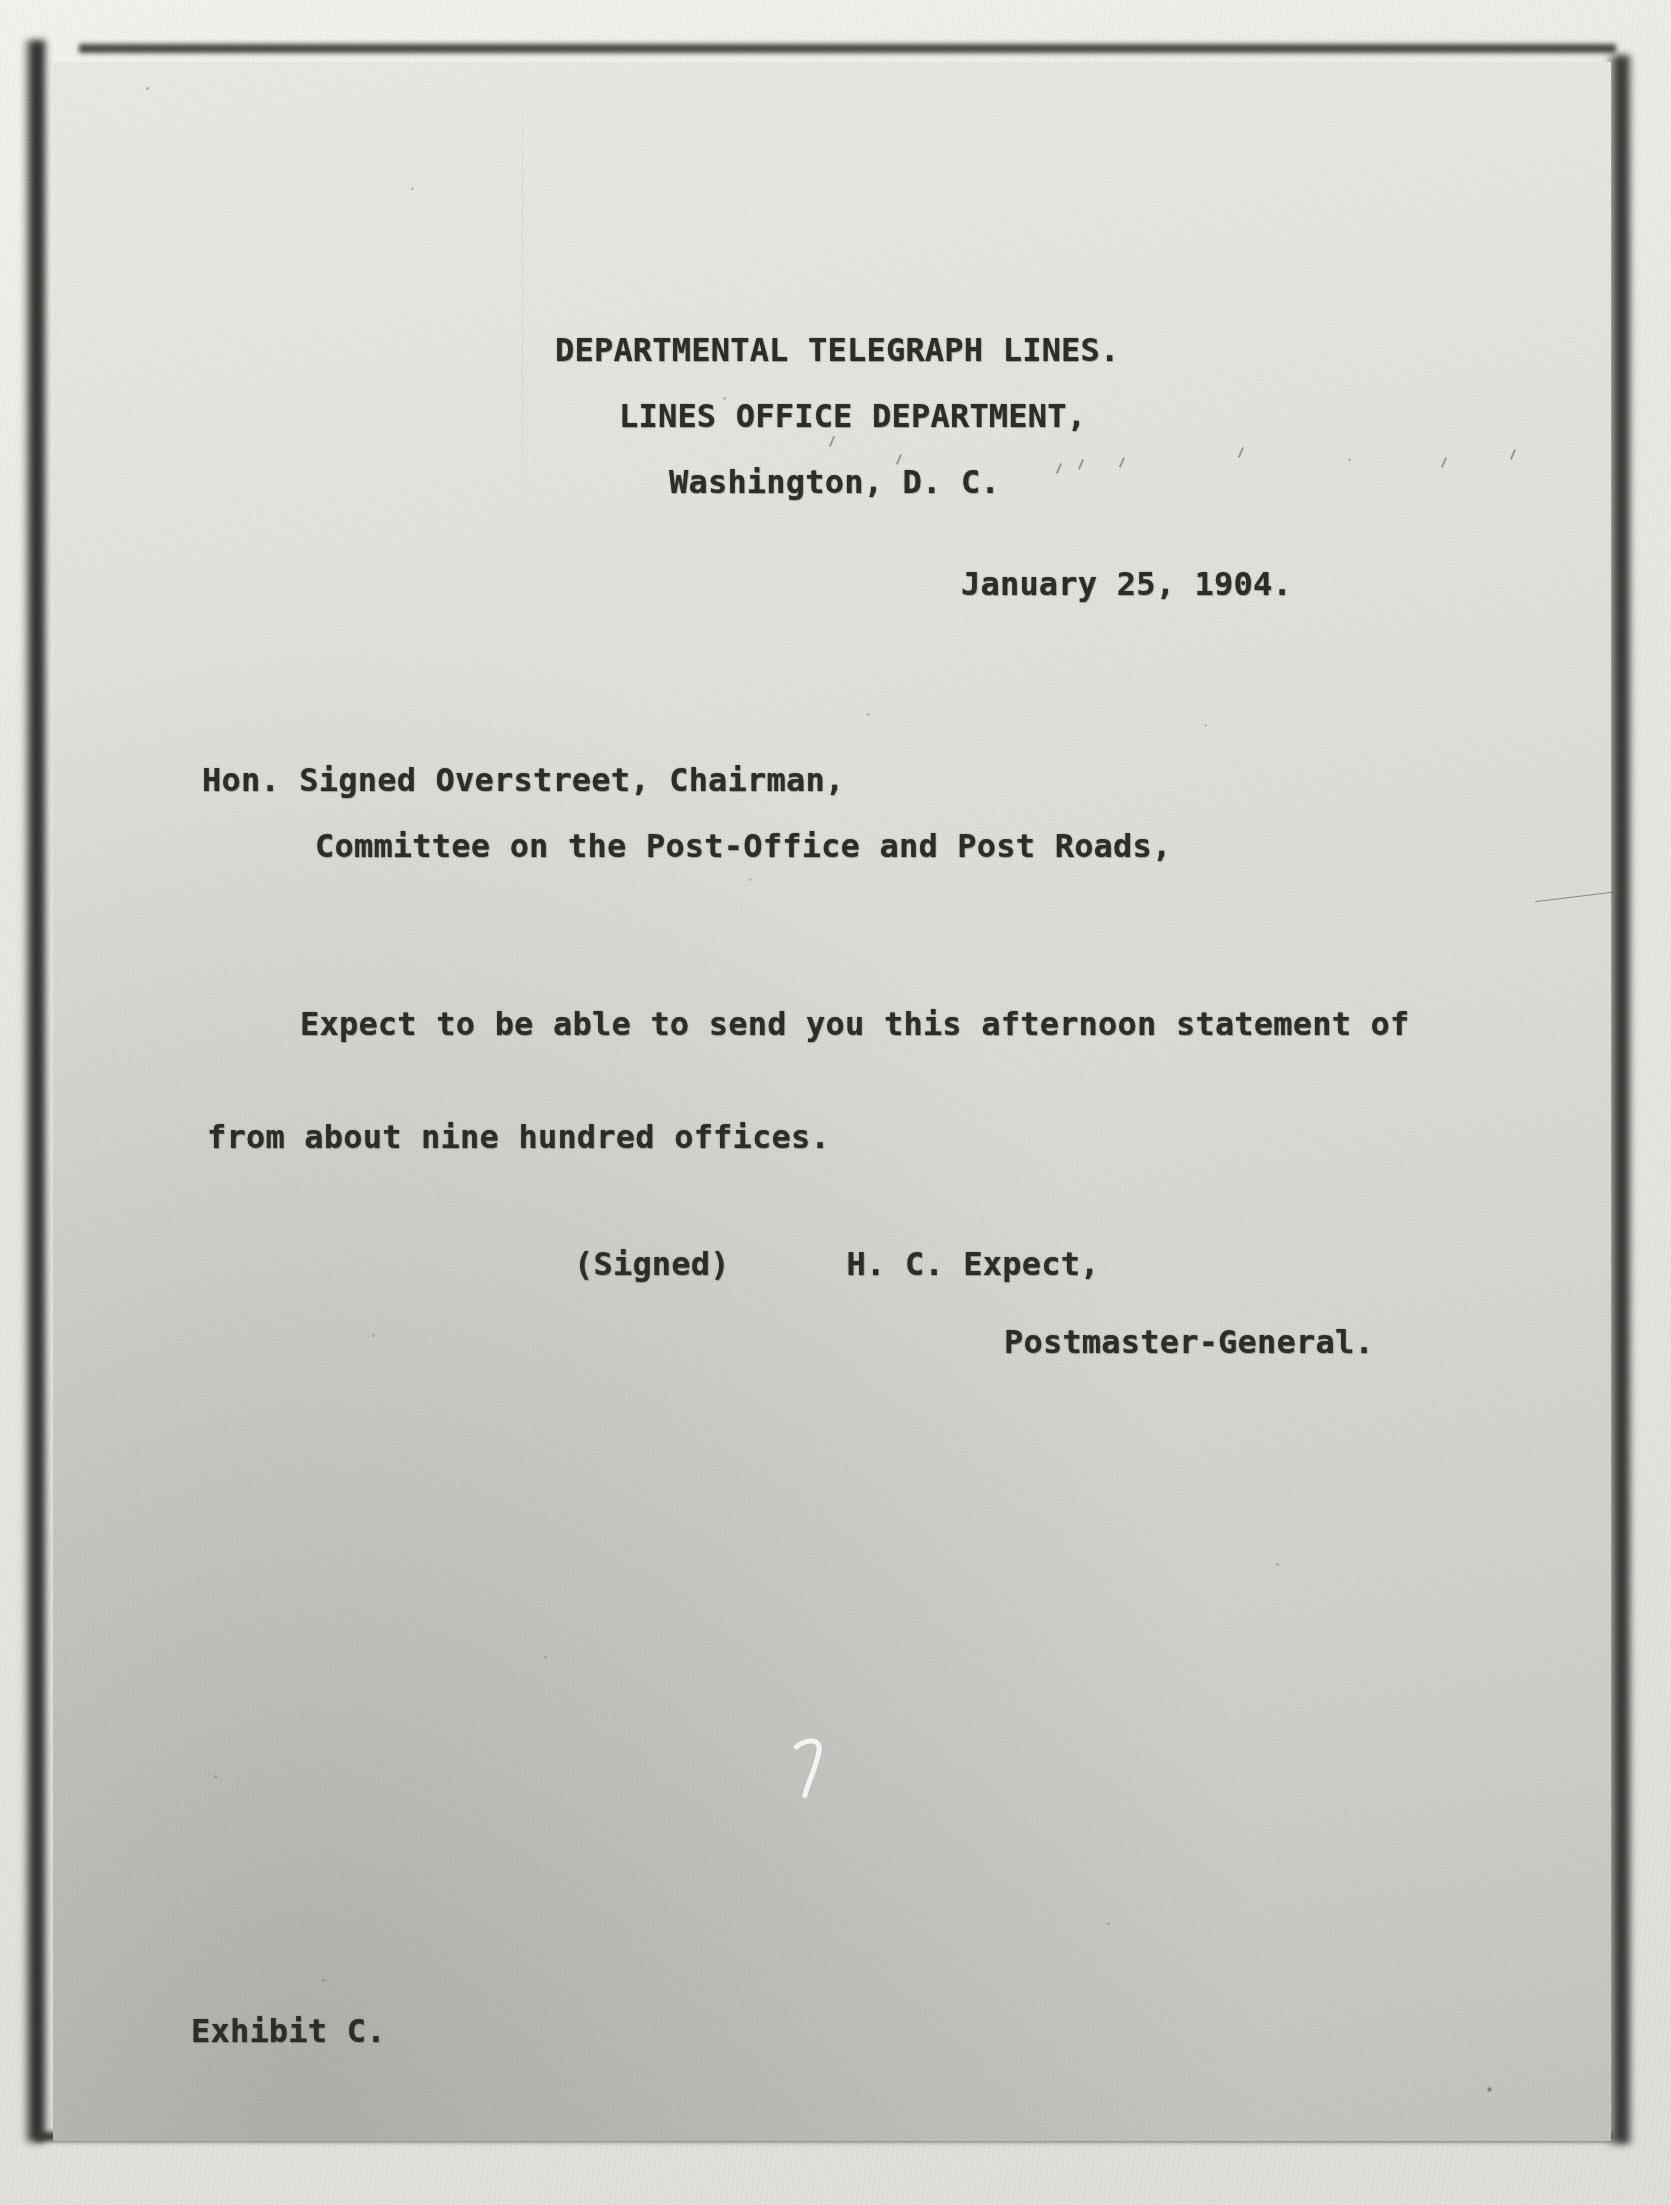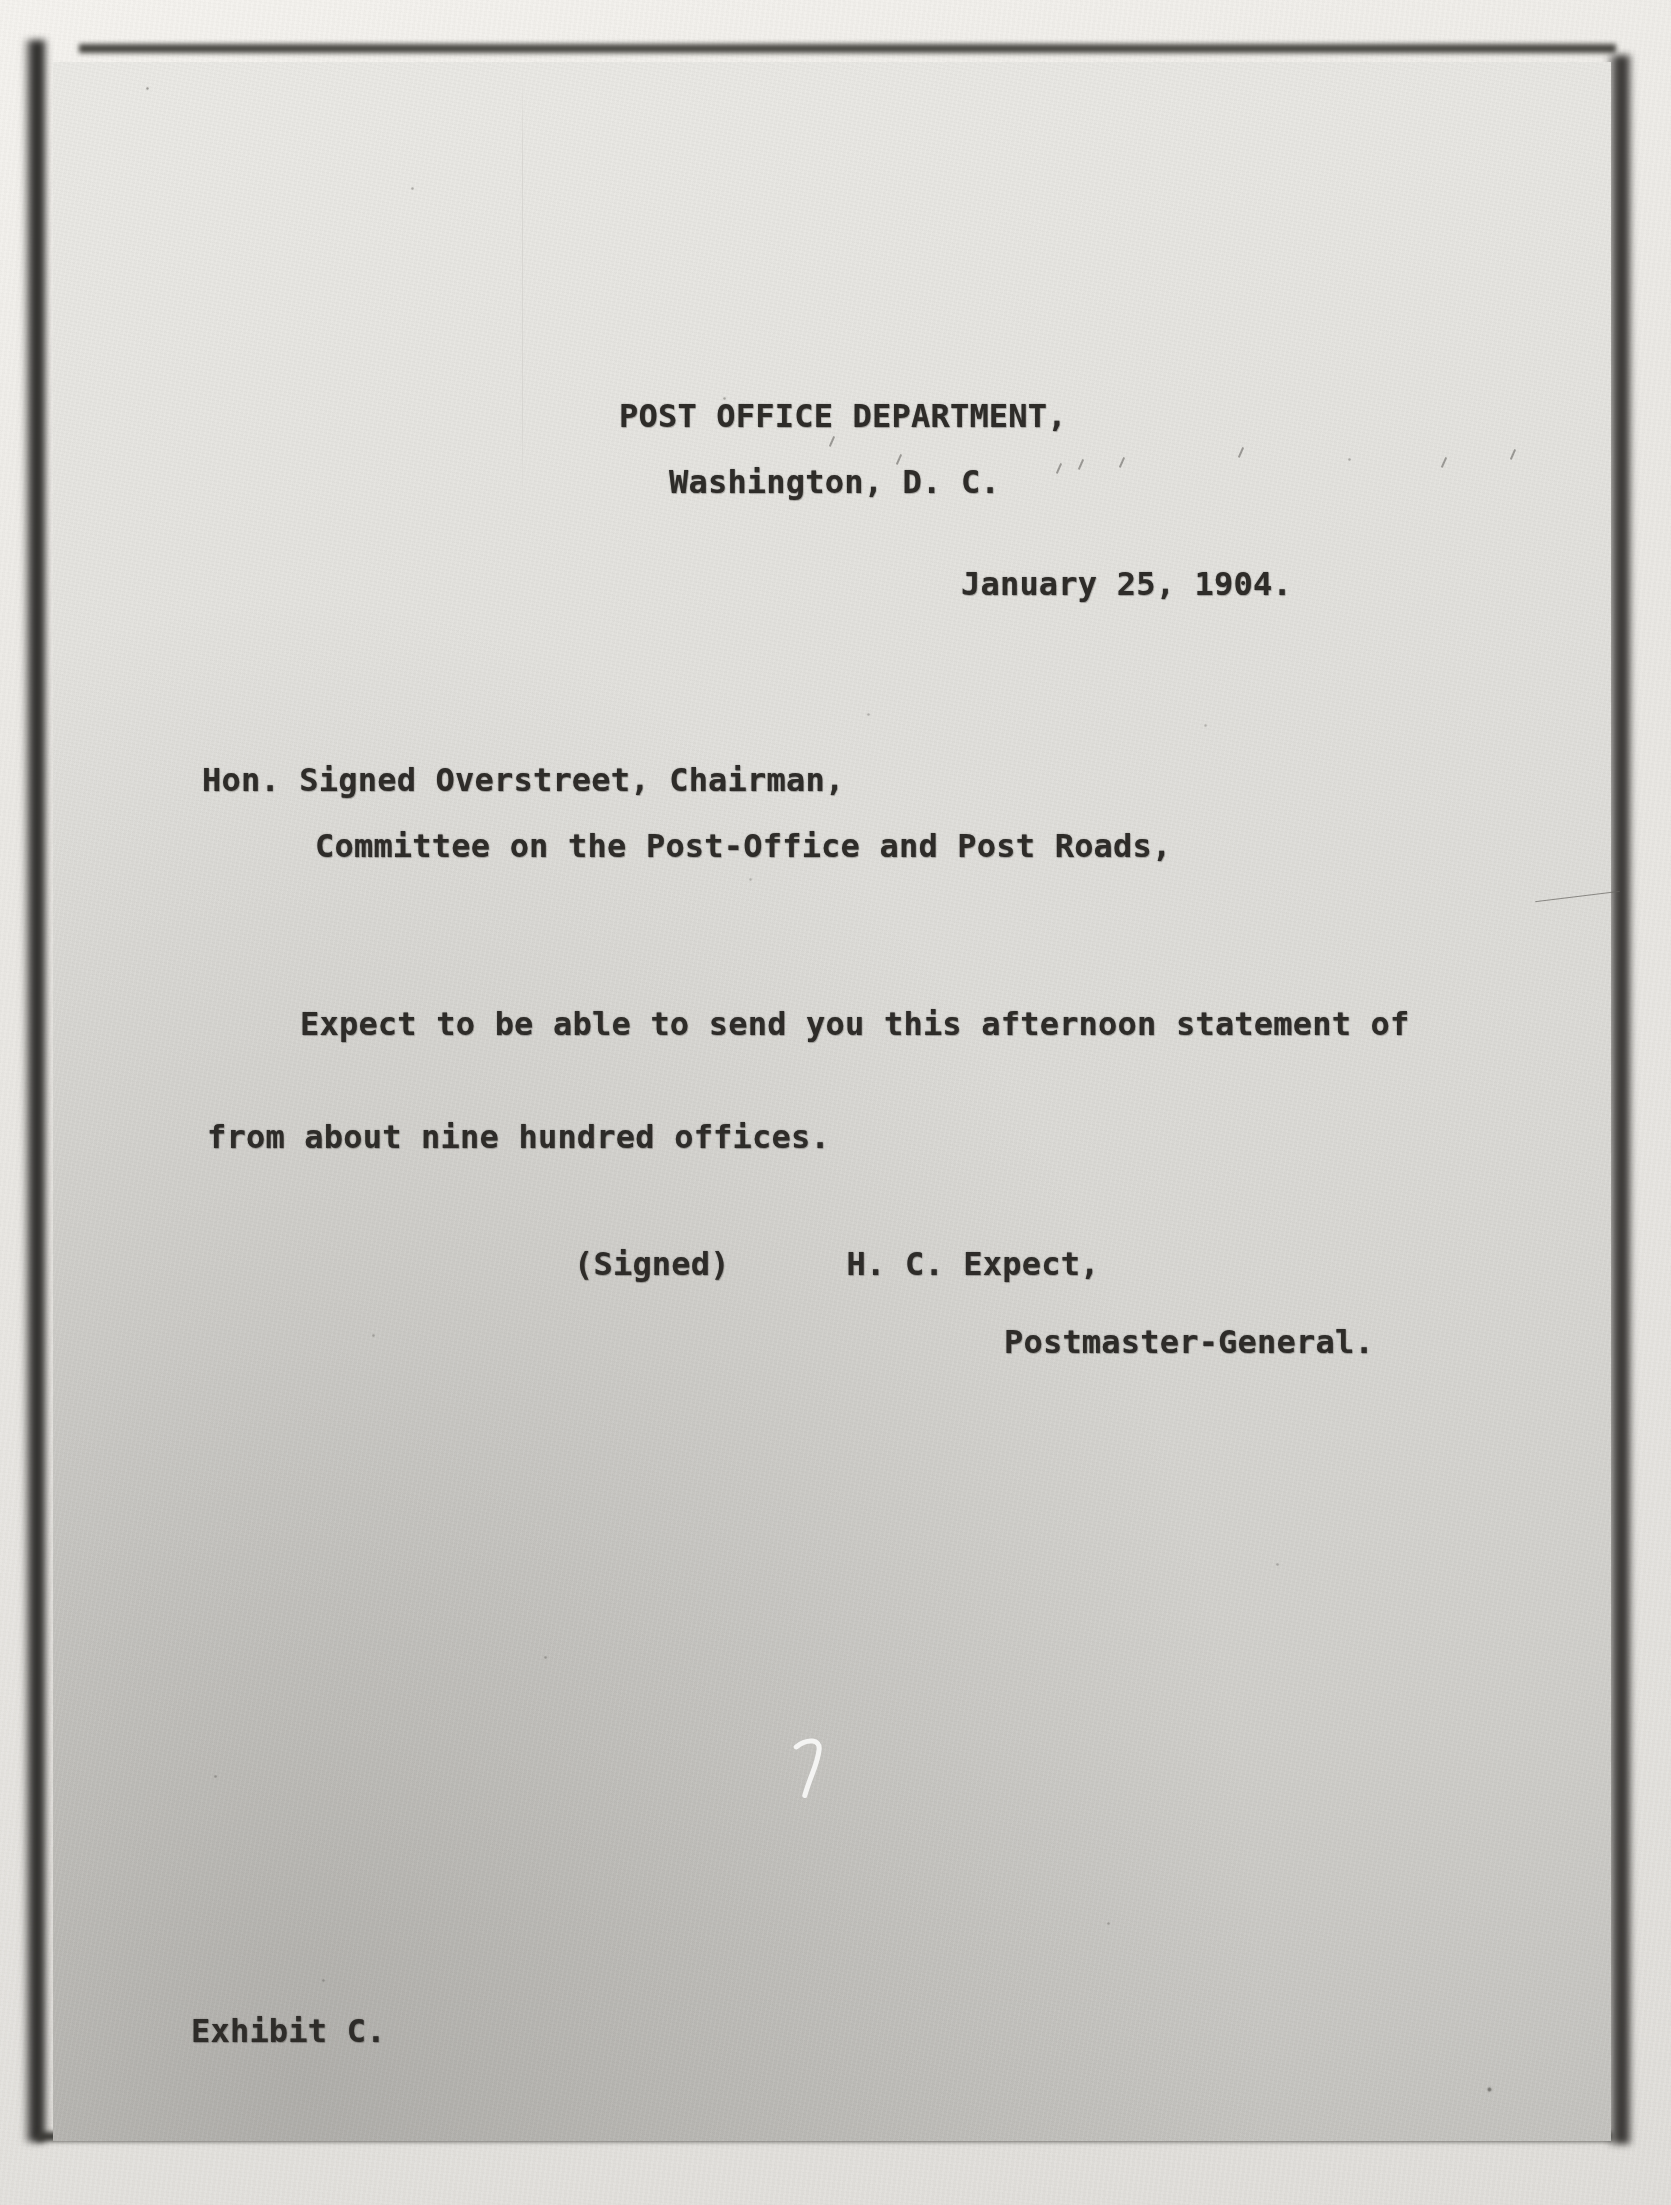--- a/index.html
+++ b/index.html
@@ -110,21 +110,22 @@
     <div class="pencil-tick" style="left:1187px; top:385px;"></div>
     <div class="pencil-tick" style="left:1390px; top:395px;"></div>
     <div class="pencil-tick" style="left:1459px; top:387px;"></div>
 
     <div class="fiber-mark">
       <svg width="43" height="68" viewBox="0 0 60 95">
         <path d="M10,18 C26,6 44,7 42,22 C40,42 30,58 22,86" fill="none" stroke="rgba(250,250,248,0.9)" stroke-width="7" stroke-linecap="round"></path>
       </svg>
     </div>
 
-    <div class="line l-h2">POST OFFICE DEPARTMENT,</div>
+    <div class="line l-h1">DEPARTMENTAL TELEGRAPH LINES.</div>
+    <div class="line l-h2">LINES OFFICE DEPARTMENT,</div>
     <div class="line l-h3">Washington, D. C.</div>
 
     <div class="line l-date">January 25, 1904.</div>
 
     <div class="line l-a1">Hon. Signed Overstreet, Chairman,</div>
     <div class="line l-a2">Committee on the Post-Office and Post Roads,</div>
 
     <div class="line l-b1">Expect to be able to send you this afternoon statement of</div>
     <div class="line l-b3">from about nine hundred offices.</div>
 

